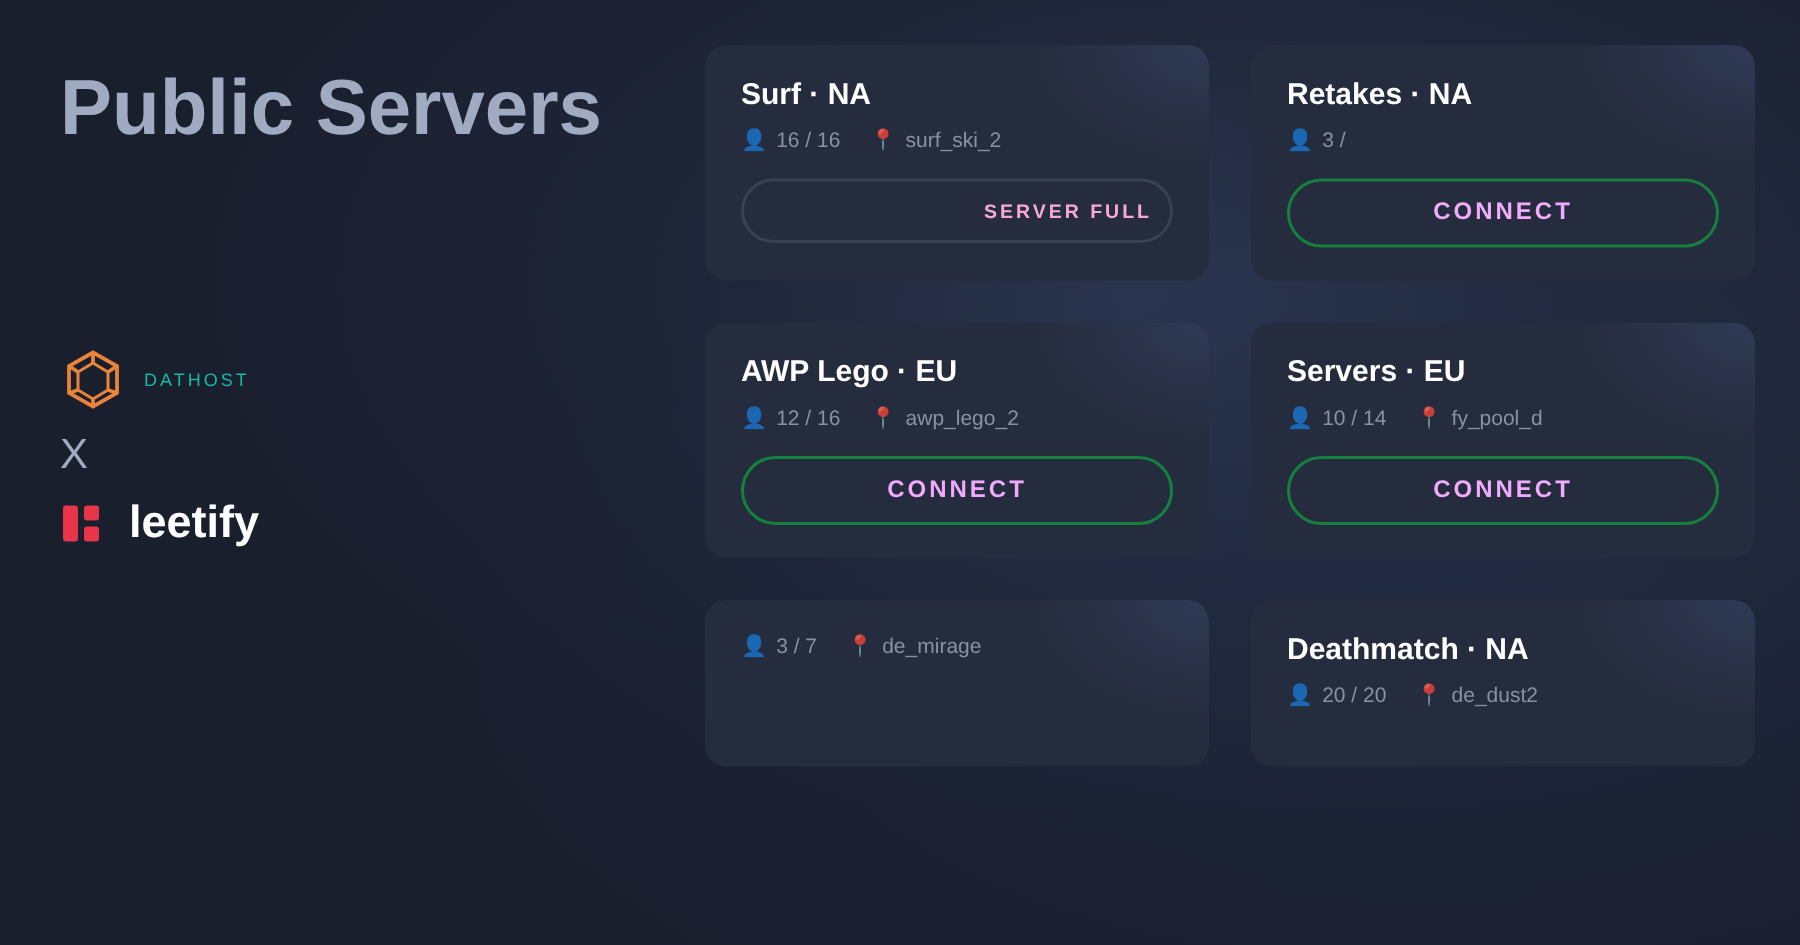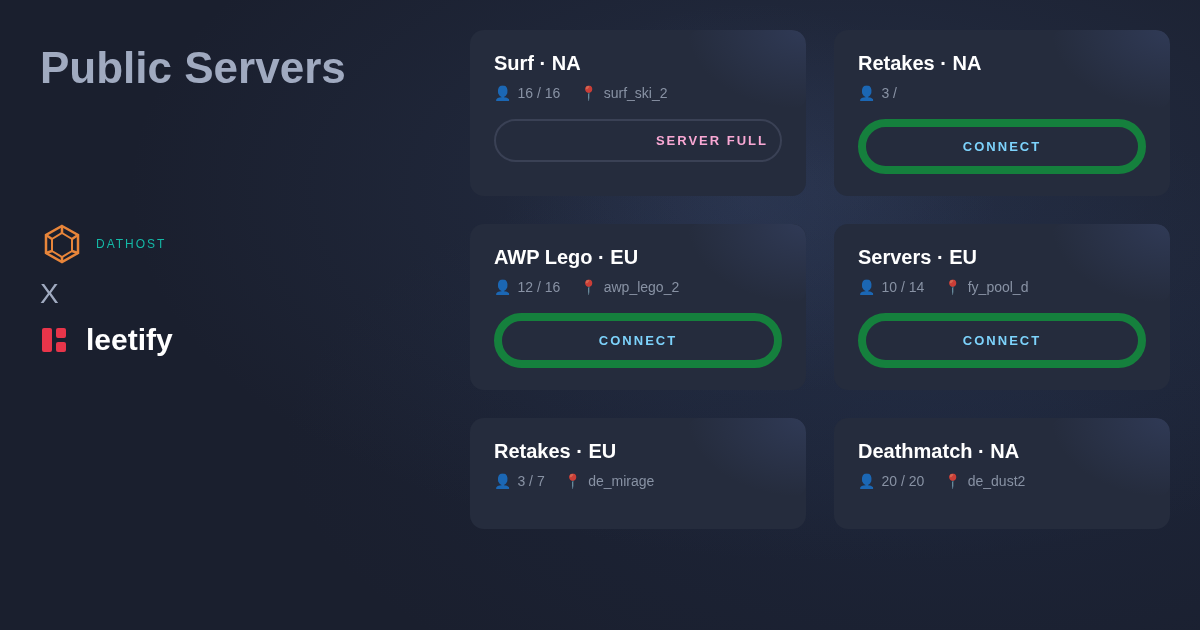--- a/index.html
+++ b/index.html
@@ -44,21 +44,21 @@
 
     .title-cs2 {
       font-size: 72px;
       font-weight: 900;
       color: #ffffff;
       line-height: 1;
       letter-spacing: -1px;
     }
 
     .title-public {
-      font-size: 44px;
+      font-size: 52px;
       font-weight: 700;
       color: #a0aac0;
       line-height: 1.1;
       margin-top: 4px;
     }
 
     .branding {
       margin-top: 130px;
     }
 
@@ -164,24 +164,24 @@
 
     .meta-icon {
       font-size: 14px;
       opacity: 0.8;
     }
 
     .connect-btn {
       width: 100%;
       padding: 12px;
       border-radius: 30px;
-      border: 8px solid #15803d;
+      border: 2px solid #15803d;
       background: transparent;
-      color: #7dd3fc;
-      font-size: 13px;
+      color: #f0abfc;
+      font-size: 16px;
       font-weight: 700;
       letter-spacing: 2px;
       cursor: pointer;
       text-align: center;
     }
 
     .server-full-btn {
       width: 100%;
       padding: 12px;
       border-radius: 30px;
@@ -303,21 +303,20 @@
         </div>
         <div class="meta-item">
           <span class="meta-icon">📍</span>
           <span>fy_pool_d</span>
         </div>
       </div>
       <button class="connect-btn">CONNECT</button>
     </div>
 
     <div class="server-card row-3 col-1 card-bottom">
-      <div class="card-title">Retakes · EU</div>
       <div class="card-meta">
         <div class="meta-item">
           <span class="meta-icon">👤</span>
           <span>3 / 7</span>
         </div>
         <div class="meta-item">
           <span class="meta-icon">📍</span>
           <span>de_mirage</span>
         </div>
       </div>

